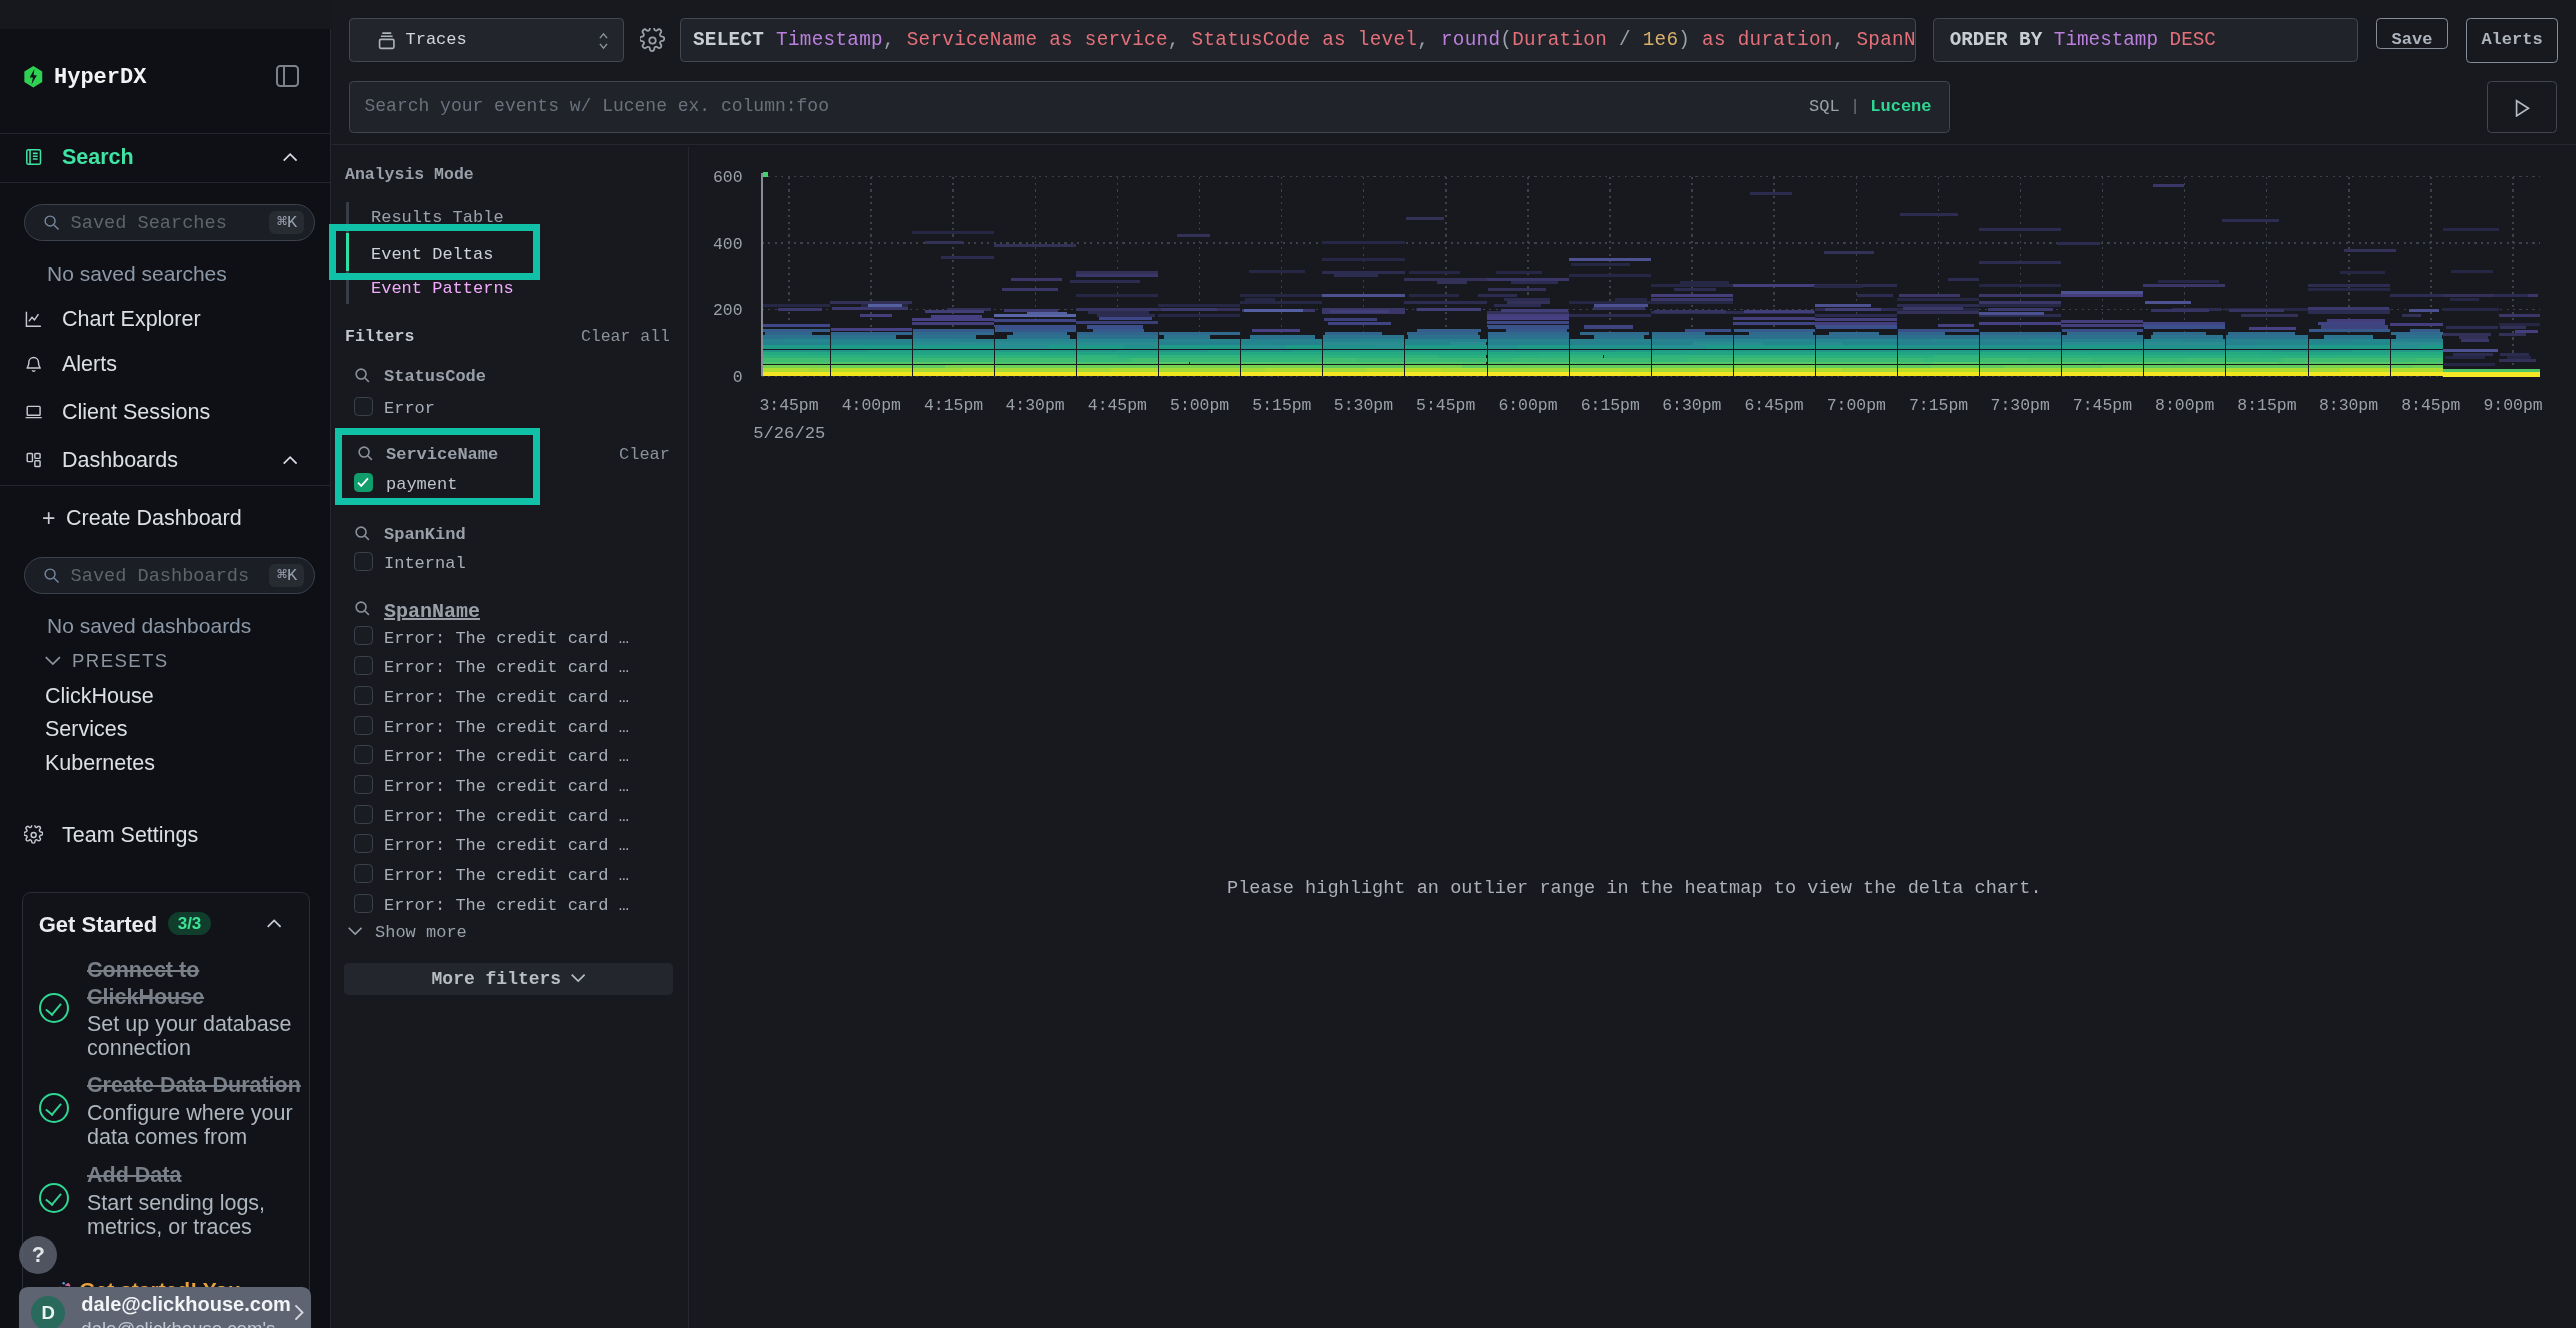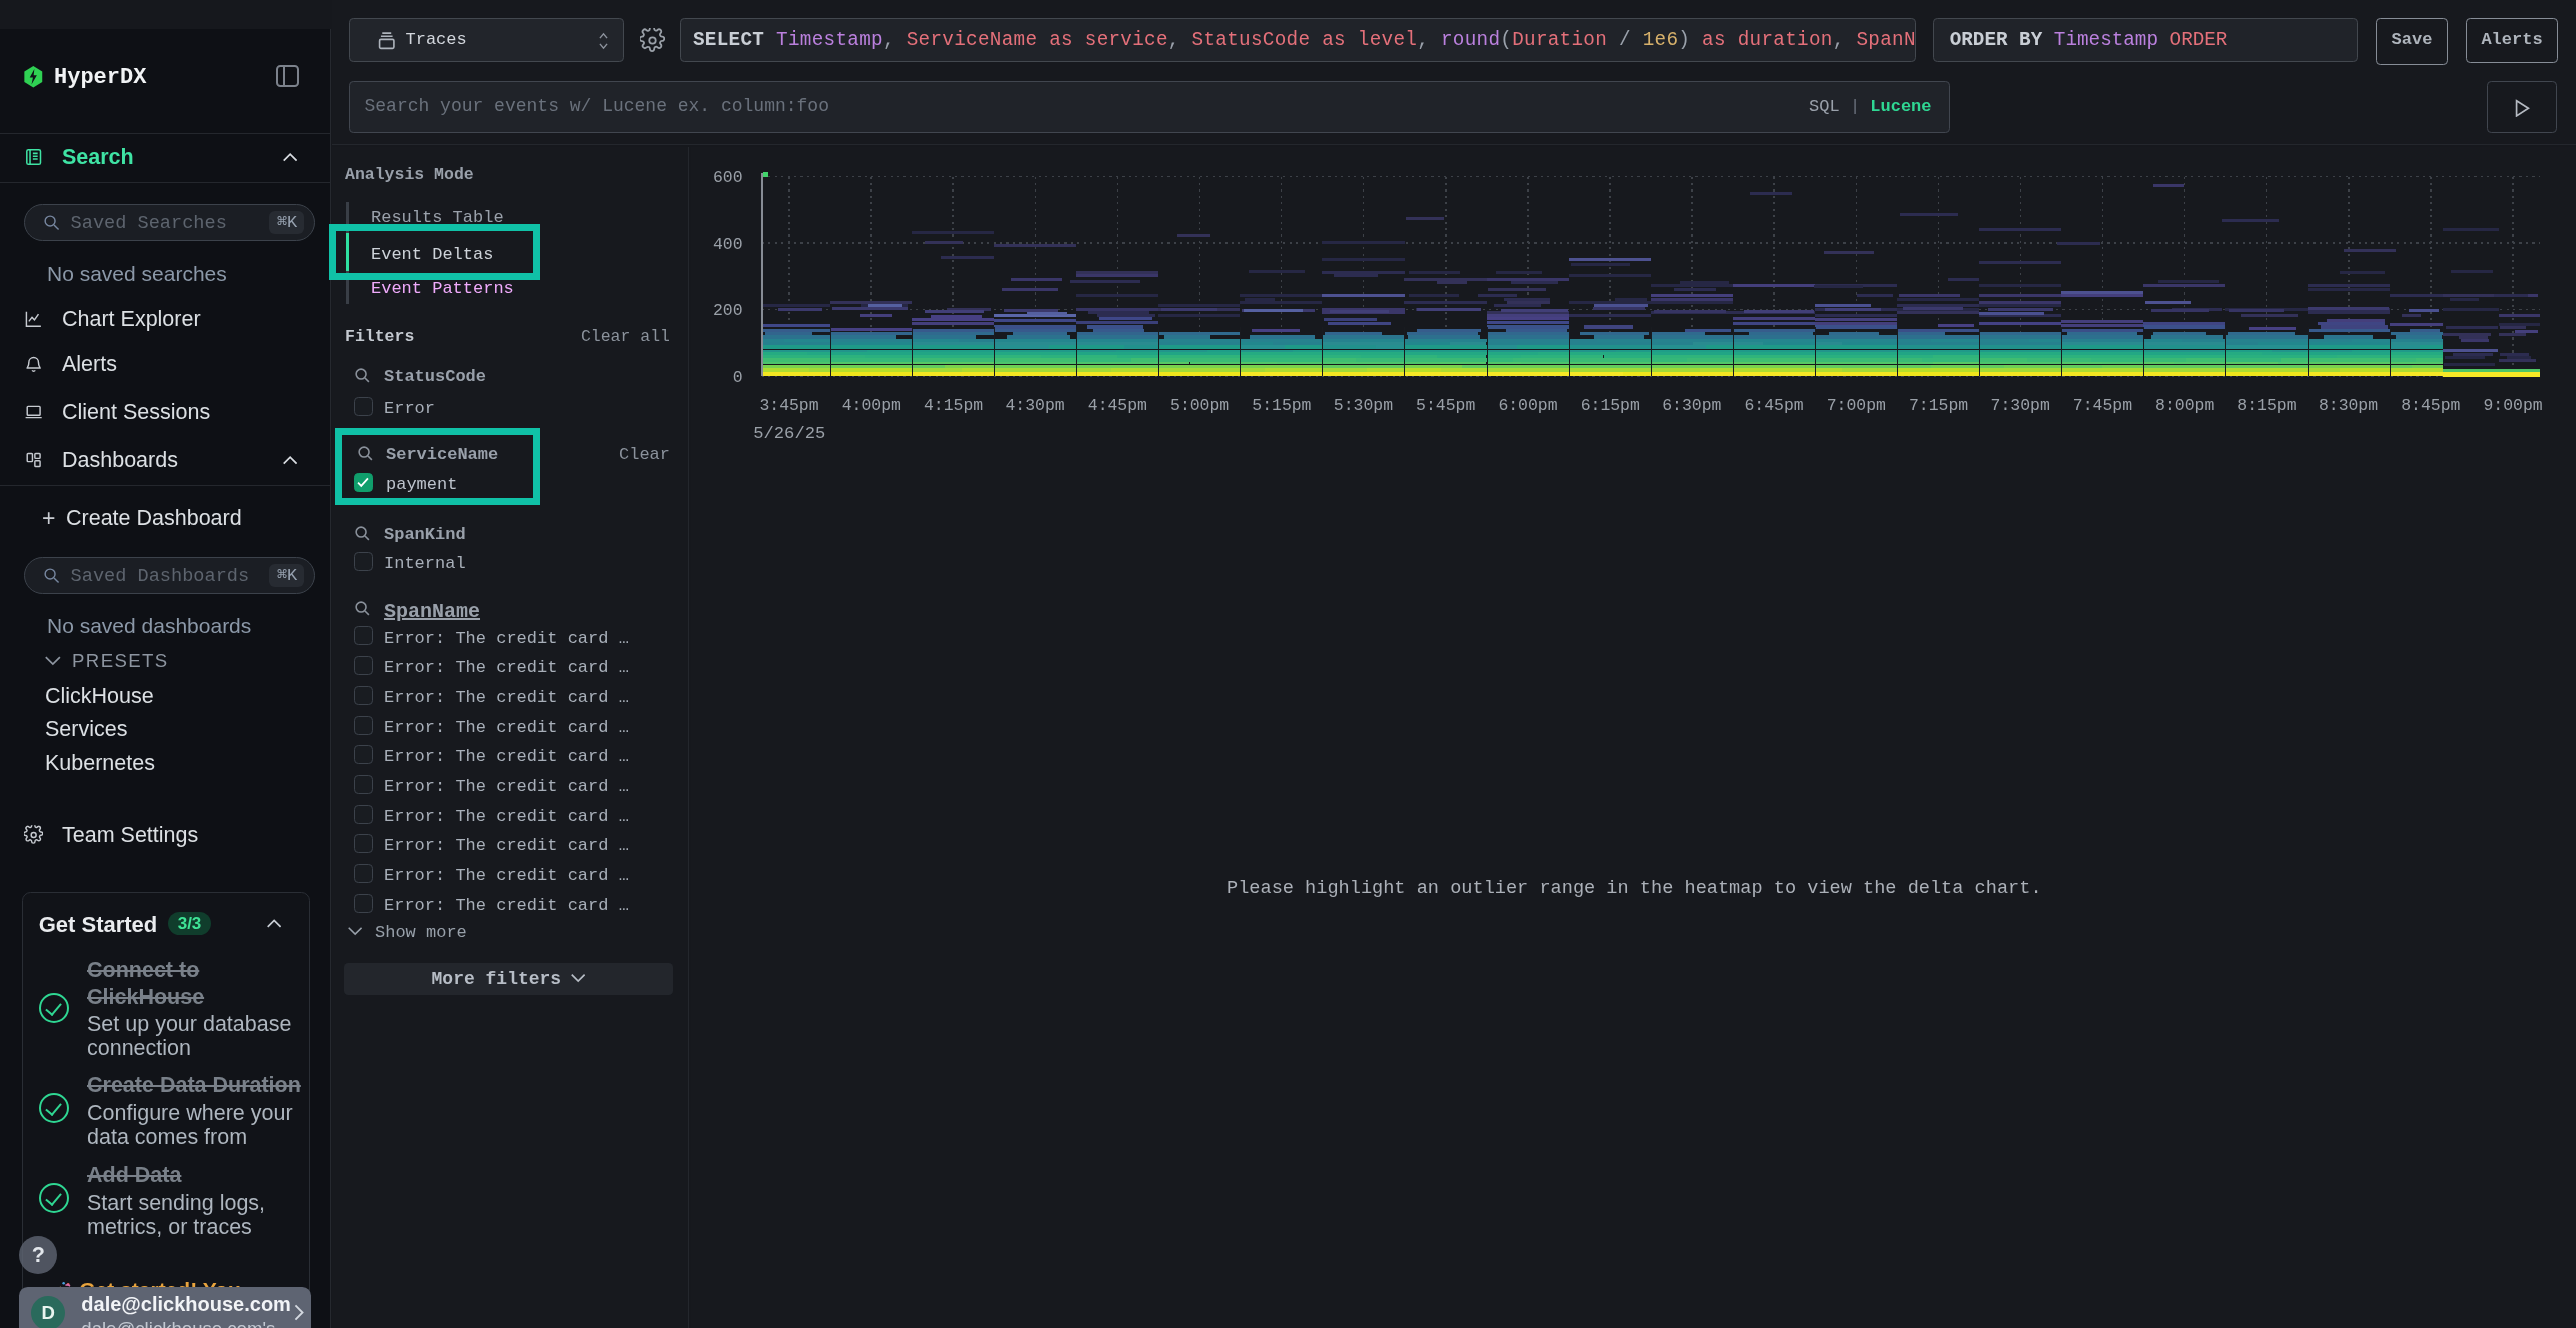--- a/index.html
+++ b/index.html
@@ -216,23 +216,23 @@
       </svg>
   </div>
   <svg style="position:absolute; left:308px; top:28px; width:25px; height:25px;" viewBox="0 0 24 24" fill="none" stroke="#9aa0a8" stroke-width="1.7">
       <circle cx="12" cy="12" r="3.1"></circle>
       <path d="M19.4 13.5a1.8 1.8 0 0 0 .4 2l.1.1a2.1 2.1 0 1 1-3 3l-.1-.1a1.8 1.8 0 0 0-2-.4 1.8 1.8 0 0 0-1.1 1.7v.2a2.1 2.1 0 1 1-4.2 0v-.1a1.8 1.8 0 0 0-1.2-1.7 1.8 1.8 0 0 0-2 .4l-.1.1a2.1 2.1 0 1 1-3-3l.1-.1a1.8 1.8 0 0 0 .4-2 1.8 1.8 0 0 0-1.7-1.1h-.2a2.1 2.1 0 1 1 0-4.2h.1a1.8 1.8 0 0 0 1.7-1.2 1.8 1.8 0 0 0-.4-2l-.1-.1a2.1 2.1 0 1 1 3-3l.1.1a1.8 1.8 0 0 0 2 .4h.1a1.8 1.8 0 0 0 1.1-1.7v-.2a2.1 2.1 0 1 1 4.2 0v.1a1.8 1.8 0 0 0 1.1 1.7 1.8 1.8 0 0 0 2-.4l.1-.1a2.1 2.1 0 1 1 3 3l-.1.1a1.8 1.8 0 0 0-.4 2v.1a1.8 1.8 0 0 0 1.7 1.1h.2a2.1 2.1 0 1 1 0 4.2h-.1a1.8 1.8 0 0 0-1.7 1.1Z"></path>
     </svg>
   <div class="tb-box" style="left:348px; top:18px; width:1236px; height:44px; background:#202329; overflow:hidden;">
     <div class="tb-mono" style="position:absolute; left:12px; top:10px; font-size:19.3px; letter-spacing:0.3px; white-space:nowrap;"><b style="color:#c9ced5;">SELECT</b> <span style="color:#bb80de">Timestamp</span><span style="color:#9aa1ab">,</span> <span style="color:#e4707a">ServiceName as service</span><span style="color:#9aa1ab">,</span> <span style="color:#e4707a">StatusCode as level</span><span style="color:#9aa1ab">,</span> <span style="color:#bb80de">round</span><span style="color:#9aa1ab">(</span><span style="color:#e4707a">Duration</span> <span style="color:#9aa1ab">/</span> <span style="color:#d7b16b">1e6</span><span style="color:#9aa1ab">)</span> <span style="color:#e4707a">as duration</span><span style="color:#9aa1ab">,</span> <span style="color:#e4707a">SpanName as spanName</span></div>
   </div>
   <div class="tb-box" style="left:1601px; top:18px; width:425px; height:44px; background:#202329;">
-    <div class="tb-mono" style="position:absolute; left:15.7px; top:10px; font-size:19.3px; white-space:nowrap;"><b style="color:#c9ced5;">ORDER BY</b> <span style="color:#bb80de">Timestamp</span> <span style="color:#e4707a">ORDER</span></div>
-  </div>
-  <div class="tb-box" style="left:2044px; top:18px; width:72px; height:47px; border-color:#878d97; background:#17191e;">
+    <div class="tb-mono" style="position:absolute; left:15.7px; top:10px; font-size:19.3px; white-space:nowrap;"><b style="color:#c9ced5;">ORDER BY</b> <span style="color:#bb80de">Timestamp</span> <span style="color:#e4707a">DESC</span></div>
+  </div>
+  <div class="tb-box" style="left:2044px; top:18px; width:72px; height:31px; border-color:#878d97; background:#17191e;">
     <div class="tb-mono" style="position:absolute; left:50%; top:11.4px; transform:translateX(-50%); font-weight:bold; color:#aeb4bc;">Save</div>
   </div>
   <div class="tb-box" style="left:2134px; top:18px; width:92px; height:45px; border-color:#878d97; background:#17191e;">
     <div class="tb-mono" style="position:absolute; left:50%; top:11.4px; transform:translateX(-50%); font-weight:bold; color:#aeb4bc;">Alerts</div>
   </div>
 
   <div class="tb-box" style="left:16.5px; top:81px; width:1601px; height:52px; border-color:#41464f; background:#202329;">
     <div class="tb-mono" style="position:absolute; left:15px; top:14.3px; font-size:18px; color:#6a717c;">Search your events w/ Lucene ex. column:foo</div>
     <div class="tb-mono" style="position:absolute; right:17px; top:15px;"><span style="color:#9aa1ab">SQL</span> <span style="color:#6a717c">|</span> <b style="color:#2fd793">Lucene</b></div>
   </div>

